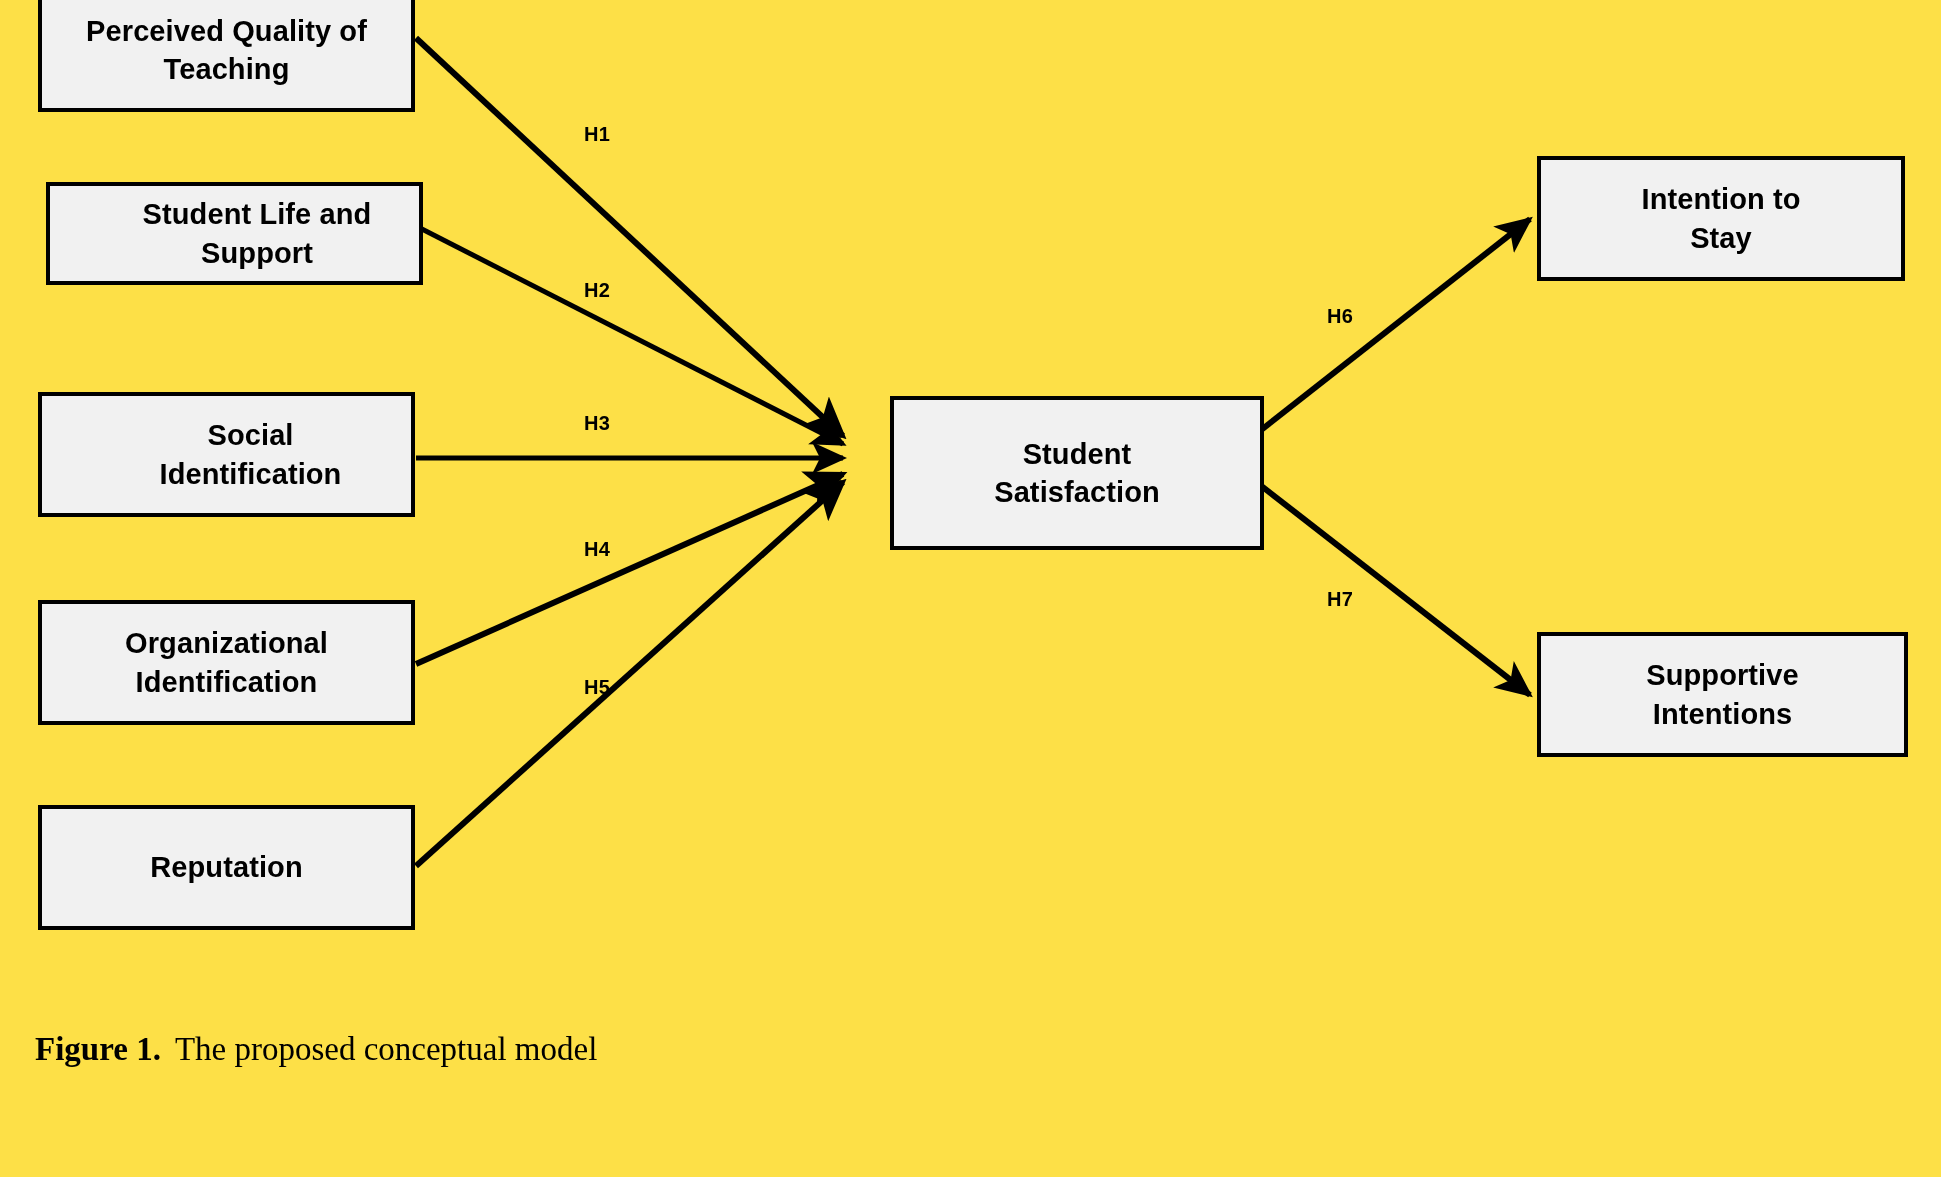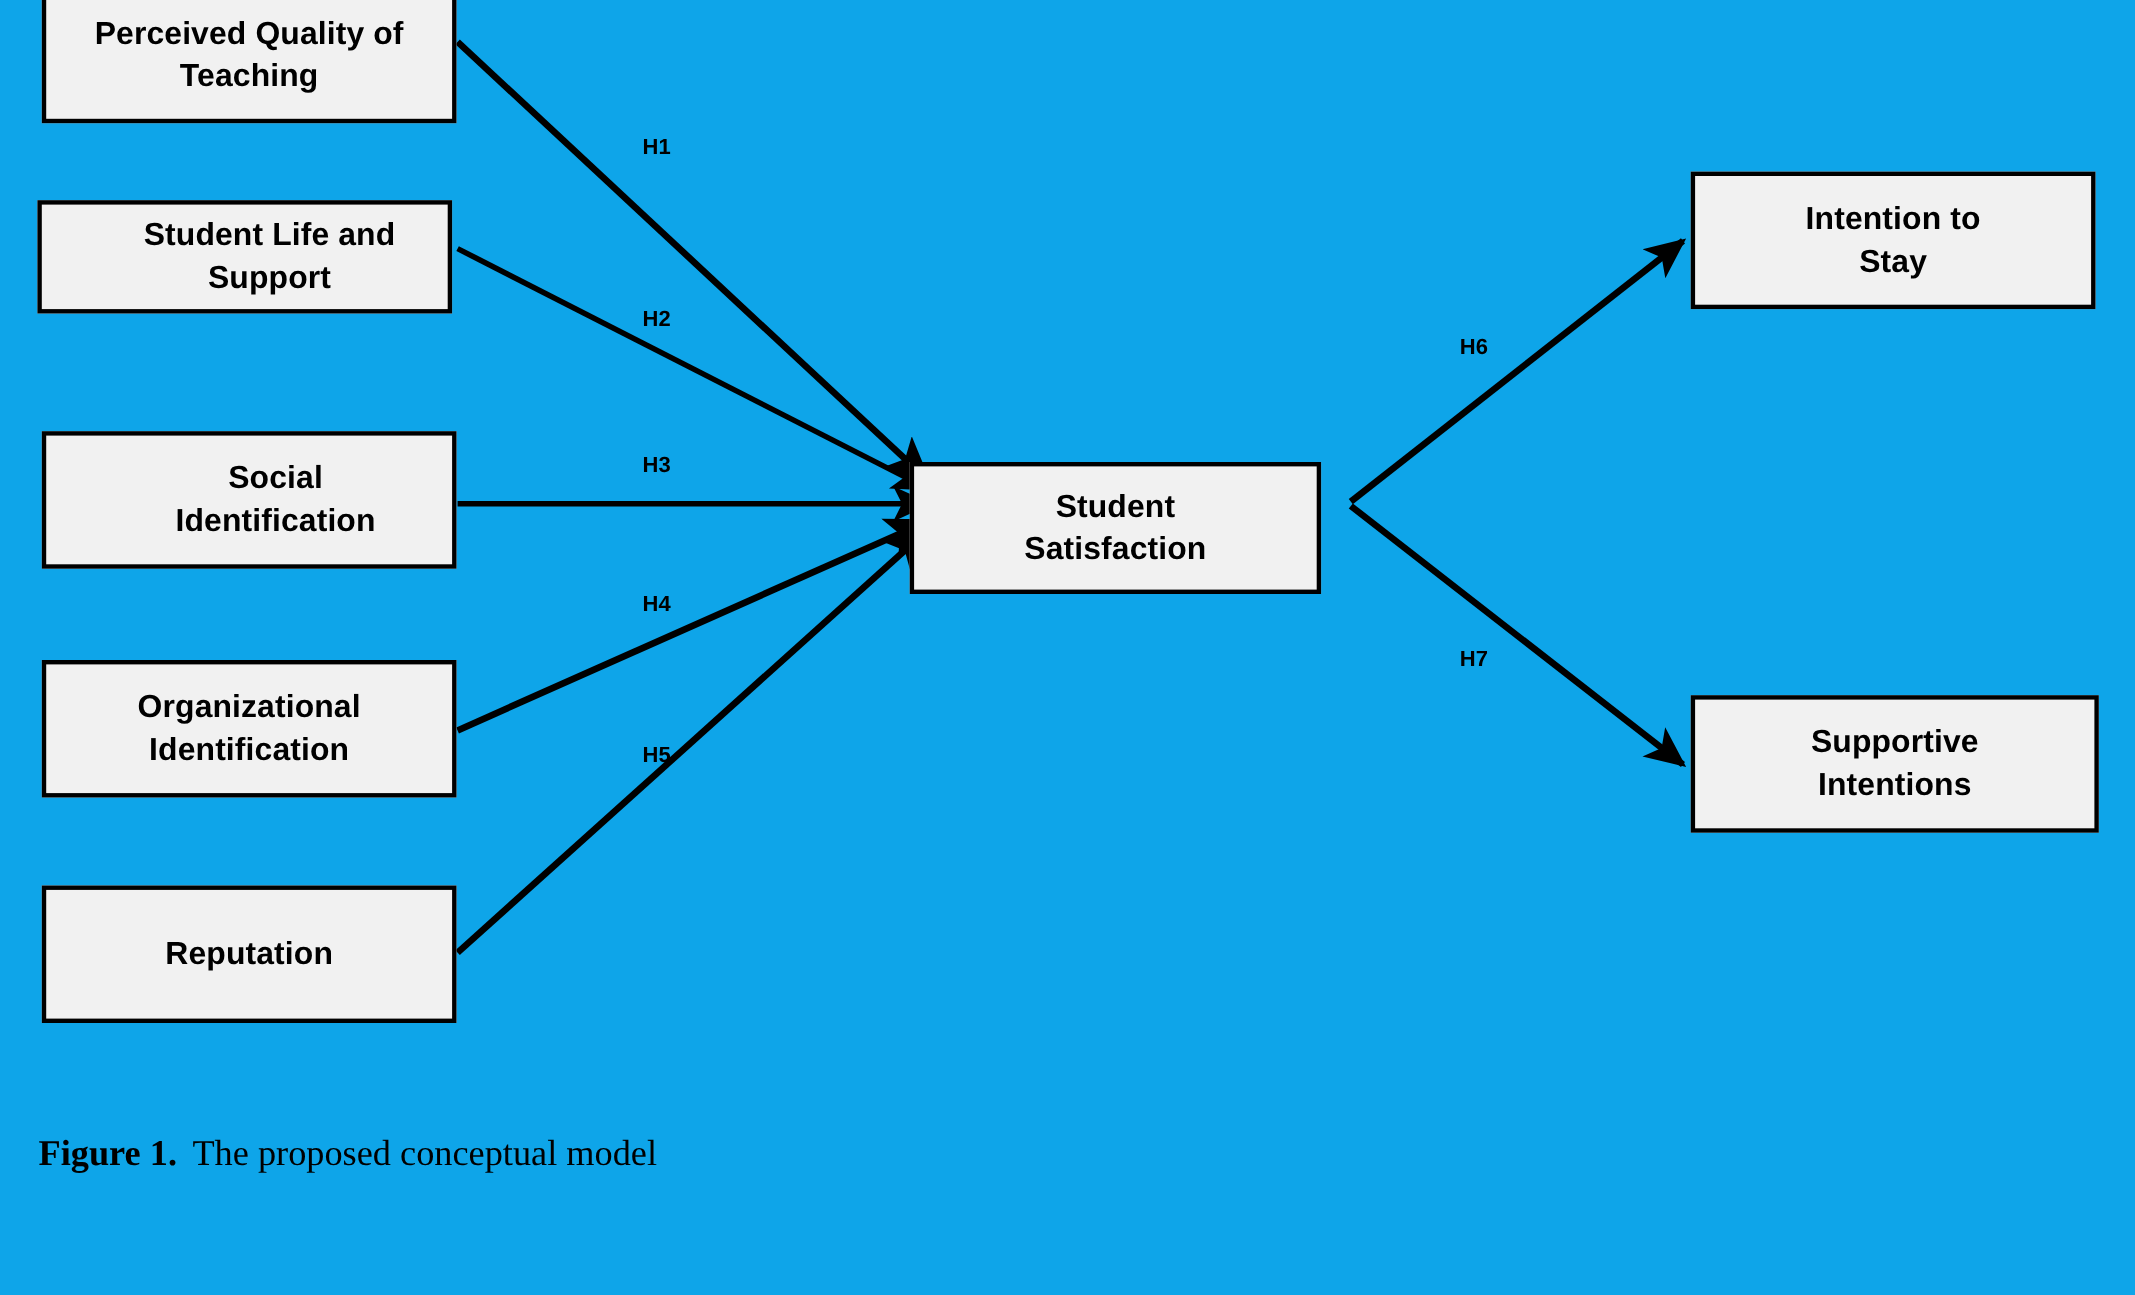--- a/index.html
+++ b/index.html
@@ -4,21 +4,21 @@
 <style>
   html, body {
     margin: 0;
     padding: 0;
     background: #ffffff;
   }
   #page {
     position: relative;
     width: 1941px;
     height: 1177px;
-    background: #0ea5e9;
+    background: #fde047;
     overflow: hidden;
     font-family: "Liberation Sans", sans-serif;
   }
   .node {
     position: absolute;
     box-sizing: border-box;
     background: #f1f1f1;
     border: 4px solid #000000;
     display: flex;
     align-items: center;
@@ -26,25 +26,25 @@
     text-align: center;
     font-weight: bold;
     font-size: 29px;
     line-height: 1.32;
     color: #000000;
     letter-spacing: 0.1px;
   }
   .node span { display: block; padding: 0 10px; }
 
   #node-quality      { left: 38px;  top: -12px;  width: 377px; height: 124px; }
-  #node-studentlife  { left: 34px;  top: 182px;  width: 377px; height: 103px; padding-left: 45px; }
+  #node-studentlife  { left: 46px;  top: 182px;  width: 377px; height: 103px; padding-left: 45px; }
   #node-social       { left: 38px;  top: 392px;  width: 377px; height: 125px; padding-left: 48px; }
   #node-orgident     { left: 38px;  top: 600px;  width: 377px; height: 125px; }
   #node-reputation   { left: 38px;  top: 805px;  width: 377px; height: 125px; }
-  #node-satisfaction { left: 827px; top: 396px;  width: 374px; height: 120px; margin-top: 24px; }
+  #node-satisfaction { left: 890px; top: 396px;  width: 374px; height: 154px; }
   #node-intention    { left: 1537px;top: 156px;  width: 368px; height: 125px; }
   #node-supportive   { left: 1537px;top: 632px;  width: 371px; height: 125px; justify-content: center; }
 
   .edge-layer {
     position: absolute;
     left: 0; top: 0;
     width: 1941px;
     height: 1177px;
     pointer-events: none;
   }

